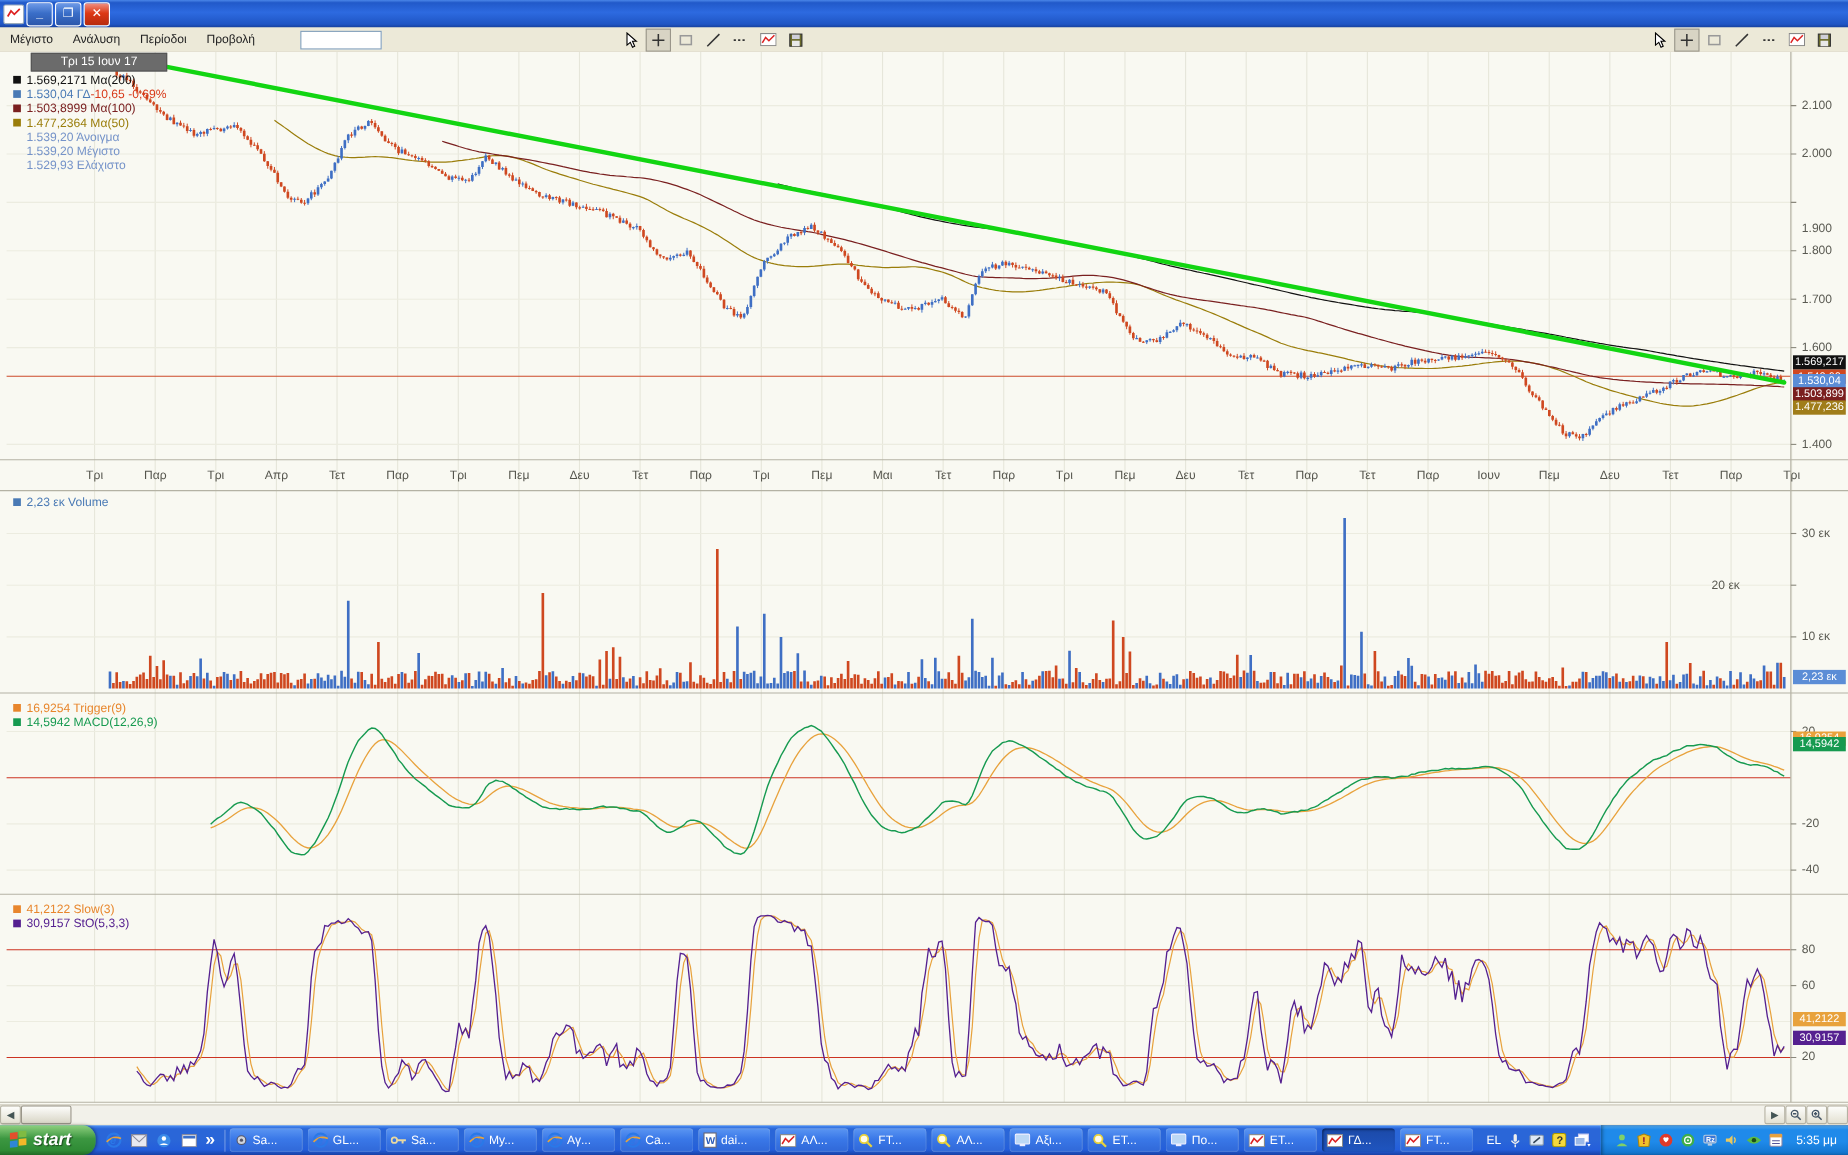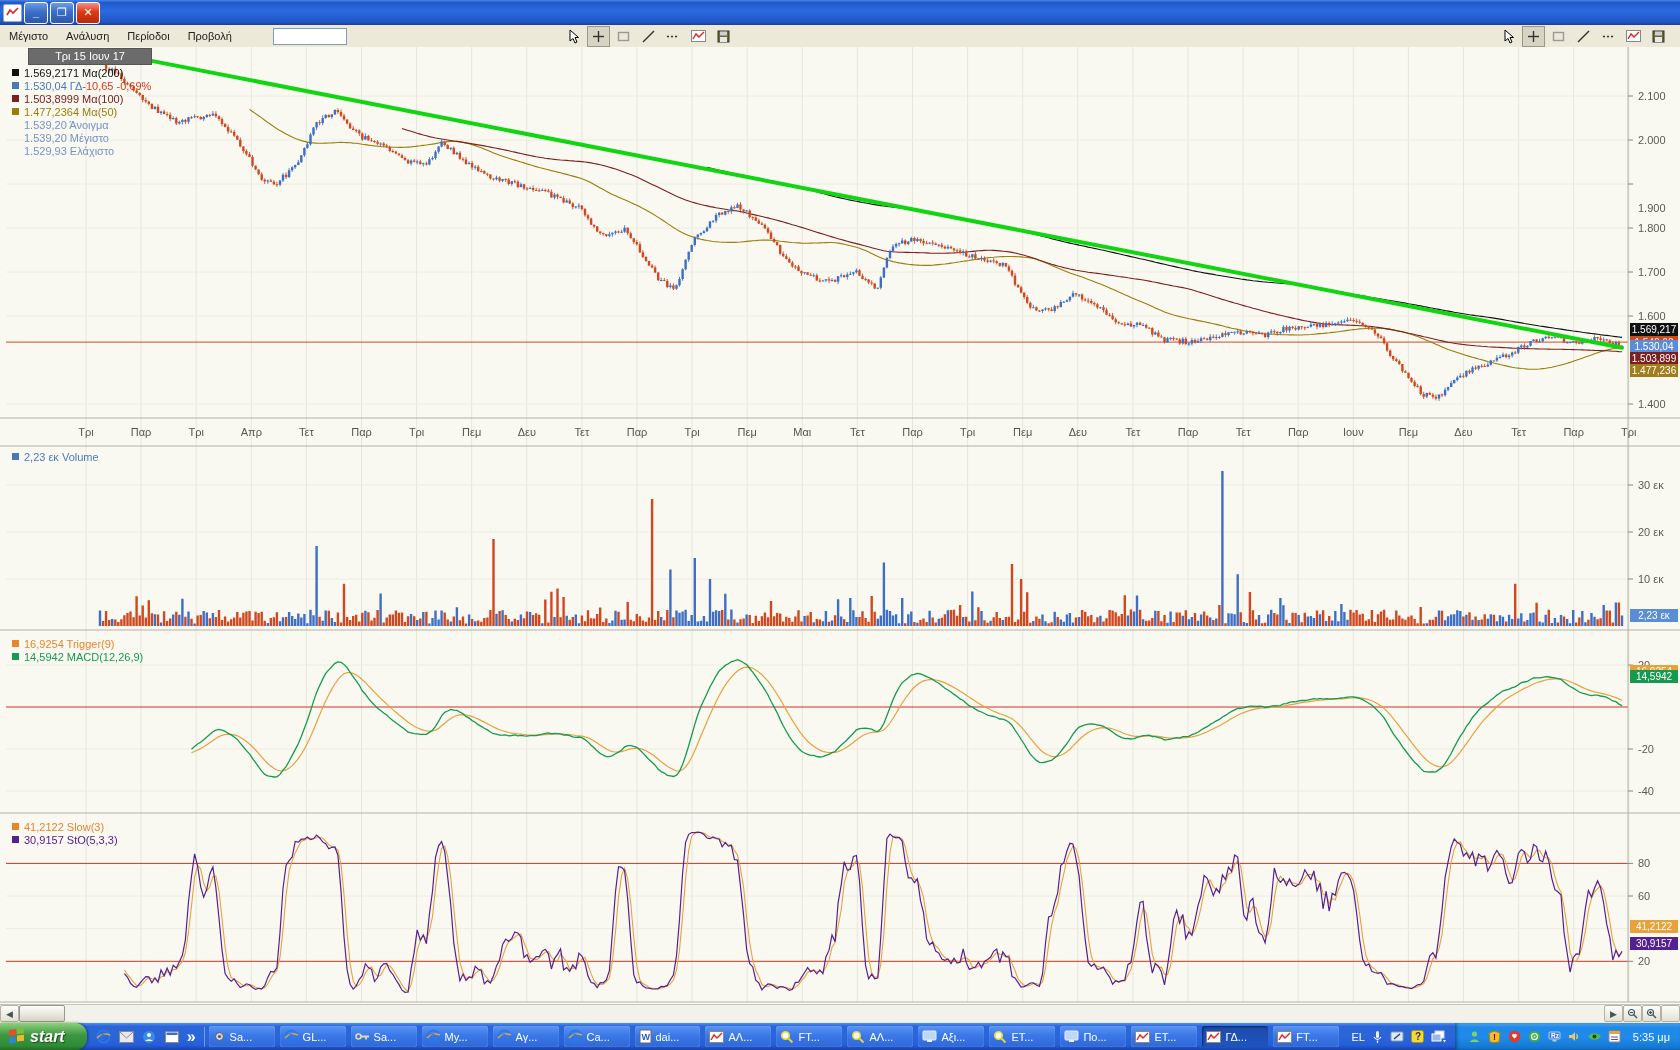--- a/index.html
+++ b/index.html
@@ -325,21 +325,21 @@
     </div>
   <div class="overlay" id="axislabels" style="left:0;top:0;width:1680px;height:1004px">
       <div class="ytick" style="left: 1638px; top: 90px;">2.100</div>
       <div class="ytick" style="left: 1638px; top: 134px;">2.000</div>
       <div class="ytick" style="left: 1638px; top: 178px; margin-top: 24px;">1.900</div>
       <div class="ytick" style="left: 1638px; top: 222px; text-align: center;">1.800</div>
       <div class="ytick" style="left: 1638px; top: 266px;">1.700</div>
       <div class="ytick" style="left: 1638px; top: 310px;">1.600</div>
       <div class="ytick" style="left: 1638px; top: 398px;">1.400</div>
       <div class="ytick" style="left: 1638px; top: 479px;">30 εκ</div>
-      <div class="ytick" style="left: 1638px; top: 526px; text-align: right;">20 εκ</div>
+      <div class="ytick" style="left: 1556px; top: 526px; text-align: right;">20 εκ</div>
       <div class="ytick" style="left: 1638px; top: 573px;">10 εκ</div>
       <div class="ytick" style="left: 1638px; top: 659px;">20</div>
       <div class="ytick" style="left: 1638px; top: 743px;">-20</div>
       <div class="ytick" style="left: 1638px; top: 785px;">-40</div>
       <div class="ytick" style="left: 1638px; top: 857.36px;">80</div>
       <div class="ytick" style="left: 1638px; top: 890.02px;">60</div>
       <div class="ytick" style="left: 1638px; top: 955.34px;">20</div>
       <div class="pricebox" style="left: 1630px; top: 323.052px; background: rgb(17, 17, 17);">1.569,217</div>
       <div class="pricebox" style="left: 1630px; top: 335.636px; background: rgb(207, 72, 32);">1.540,60</div>
       <div class="pricebox" style="left: 1630px; top: 340.3px; background: rgb(91, 141, 214);">1.530,04</div>

